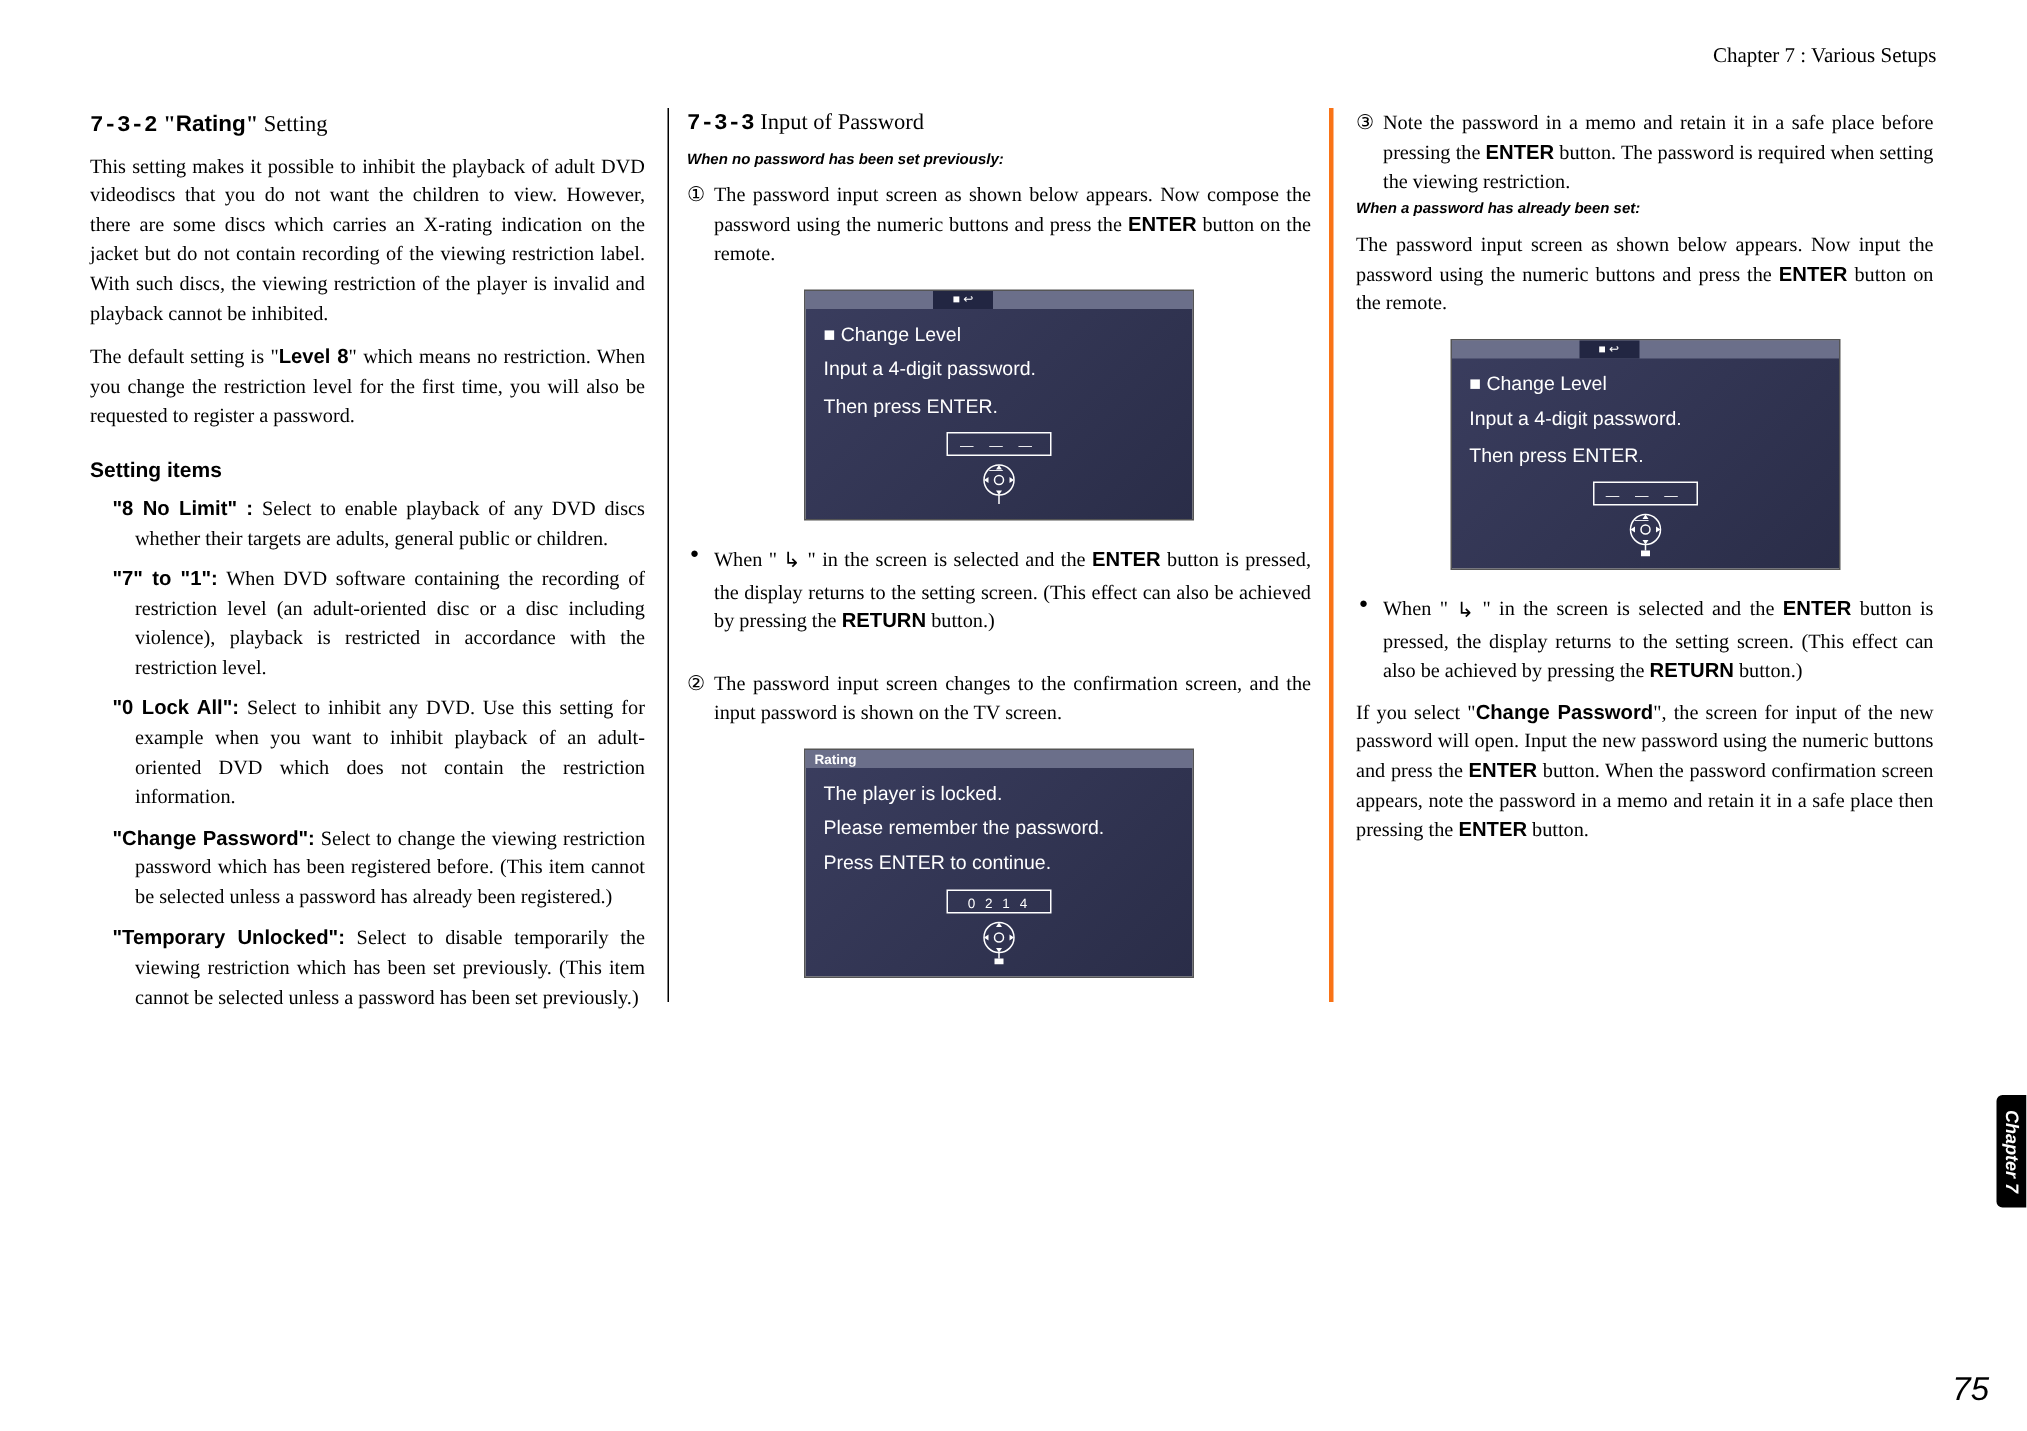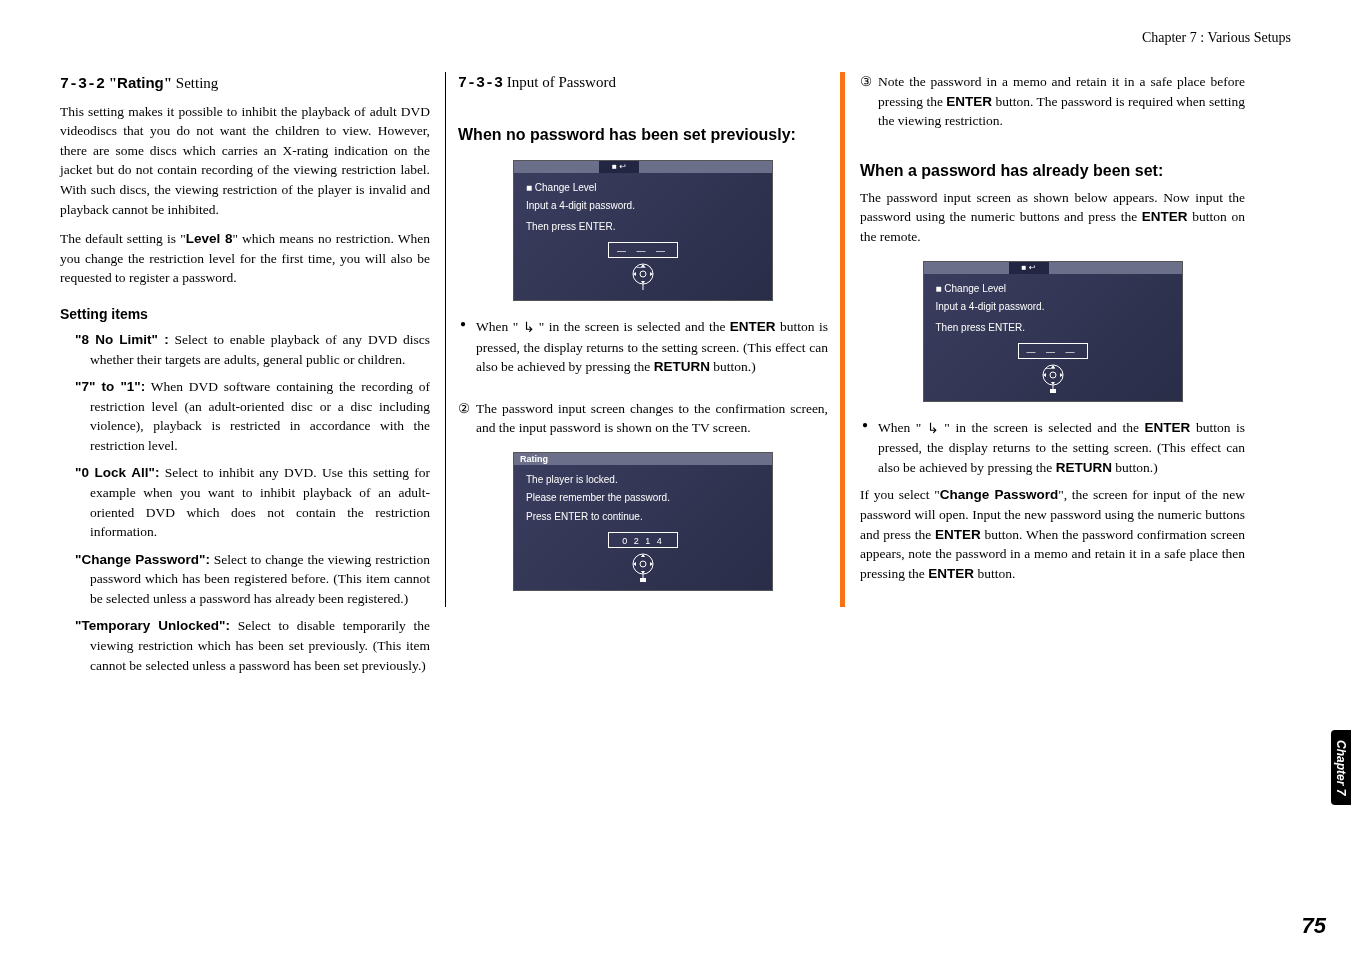--- a/index.html
+++ b/index.html
@@ -21,36 +21,36 @@
     .columns {
       display: flex;
       gap: 0;
       align-items: flex-start;
     }
     .col {
       font-size: 13.5px;
       line-height: 1.45;
     }
     .col1 { width: 385px; padding-right: 15px; }
-    .col2 { width: 400px; padding: 0 12px; border-left: 1px solid #000; border-right: 5px solid #f97316; }
+    .col2 { width: 444px; padding: 0 12px; border-left: 1px solid #000; border-right: 3px solid #f97316; }
     .col3 { width: 400px; padding-left: 15px; }
     .section-title {
       font-weight: bold;
       font-size: 15px;
       margin-bottom: 6px;
     }
     .section-title .num { font-family: Liberation Mono, monospace; }
     .section-title .quoted { font-family: Arial, sans-serif; }
     .section-title .suffix { font-weight: normal; }
     p { margin-bottom: 10px; text-align: justify; }
     .setting-items-title { font-weight: bold; font-family: Arial, sans-serif; margin-top: 16px; margin-bottom: 6px; font-size: 14px;}
     .setting-item { padding-left: 30px; margin-bottom: 8px; text-align: justify; }
     .setting-item .label { font-family: Arial, sans-serif; font-weight: bold; margin-left: -15px;}
     .bold-ar { font-family: Arial, sans-serif; font-weight: bold; }
-    .subhead { font-family: Arial, sans-serif; font-weight: bold; font-size: 16px; margin-top: 28px; margin-bottom: 6px; }
+    .subhead { font-family: Arial, sans-serif; font-weight: bold; font-size: 10px; margin-top: 2px; margin-bottom: 6px; font-style: italic; }
     .numbullet { margin-left: 0; padding-left: 18px; position: relative; text-align: justify;}
     .numbullet::before { content: attr(data-num); position: absolute; left: 0; top: 0; }
     .dotbullet { padding-left: 18px; position: relative; text-align: justify; margin-bottom: 8px;}
     .dotbullet::before { content: "●"; position: absolute; left: 2px; top: 0; font-size: 10px; }
     .enter-glyph { display: inline-block; transform: scaleX(-1); font-size: 14px; position: relative; top: 1px;}
     
     .osd {
       width: 260px;
       margin: 14px auto 16px auto;
       background: linear-gradient(135deg, #3a3d5e 0%, #2a2d48 100%);
@@ -71,21 +71,21 @@
       top: 0;
       background: #222642;
       color: #fff;
       height: 12px;
       width: 40px;
       font-size: 8px;
       text-align: center;
       line-height: 12px;
     }
     .osd-body { padding: 8px 12px 14px 12px; }
-    .osd-line { margin-bottom: 4px; font-size: 10px;}
+    .osd-line { margin-bottom: 4px; font-size: 13px;}
     .osd-input {
       border: 1px solid #fff;
       width: 70px;
       height: 16px;
       margin: 8px auto 4px auto;
       text-align: center;
       line-height: 16px;
       font-size: 9px;
       letter-spacing: 4px;
     }
@@ -108,21 +108,21 @@
       font-style: italic;
       font-size: 12px;
       padding: 10px 3px;
       border-radius: 4px 0 0 4px;
     }
     .page-num {
       position: absolute;
       right: 25px;
       bottom: 15px;
       font-family: Arial, sans-serif;
-      font-weight: bold;
+      font-weight: normal;
       font-style: italic;
       font-size: 22px;
       margin-left: 16px;
     }
   </style>
 </head>
 <body>
 
 <div class="header-right">Chapter 7 : Various Setups</div>
 
@@ -143,20 +143,23 @@
     <div class="setting-item"><span class="label">"0 Lock All":</span><span>  Select to inhibit any DVD. Use this setting for example when you want to inhibit playback of an adult-oriented DVD which does not contain the restriction information.</span></div>
     <div class="setting-item"><span class="label">"Change Password":</span><span> Select to change the viewing restriction password which has been registered before. (This item cannot be selected unless a password has already been registered.)</span></div>
     <div class="setting-item"><span class="label">"Temporary Unlocked":</span><span> Select to disable temporarily the viewing restriction which has been set previously. (This item cannot be selected unless a password has been set previously.)</span></div>
   </div>
 
   <div class="col col2">
     <div class="section-title">
       <span class="num">7-3-3</span><span class="suffix">  Input of Password</span>
     </div>
     <div class="subhead">When no password has been set previously:</div>
+    <div class="numbullet" data-num="①">
+      <span>The password input screen as shown below appears. Now compose the password using the numeric buttons and press the </span><span class="bold-ar">ENTER</span><span> button on the remote.</span>
+    </div>
 
     <div class="osd">
       <div class="osd-header">
         <div class="osd-tab">■     ↩</div>
       </div>
       <div class="osd-body">
         <div class="osd-line">■ Change Level</div>
         <div class="osd-line">Input a 4-digit password.</div>
         <div class="osd-line" style="margin-top:6px">Then press ENTER.</div>
         <div class="osd-input">— — — —</div>

